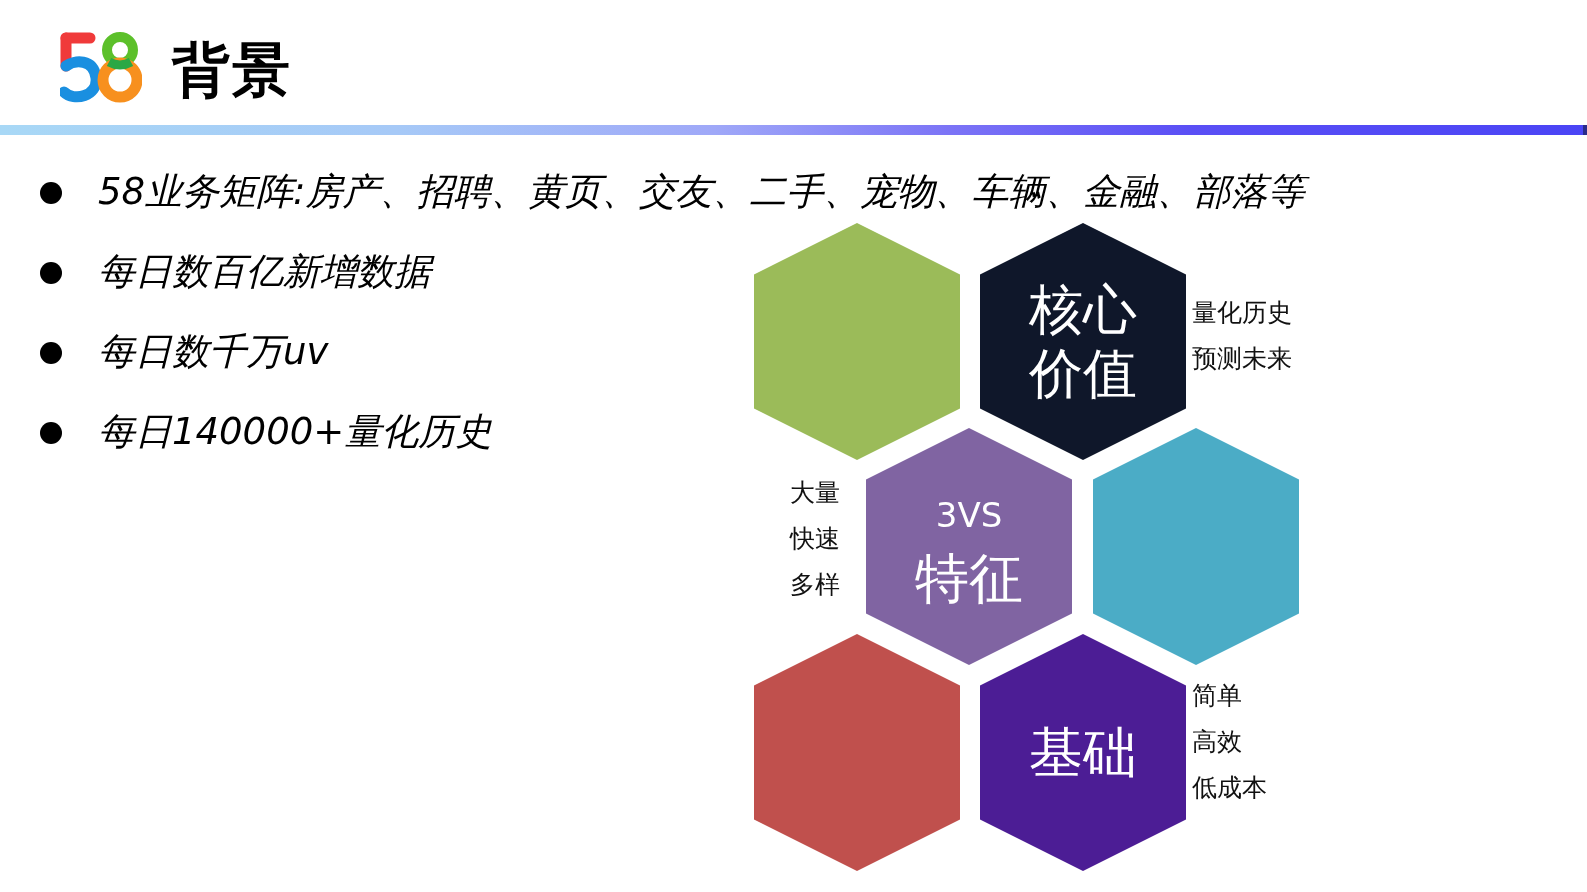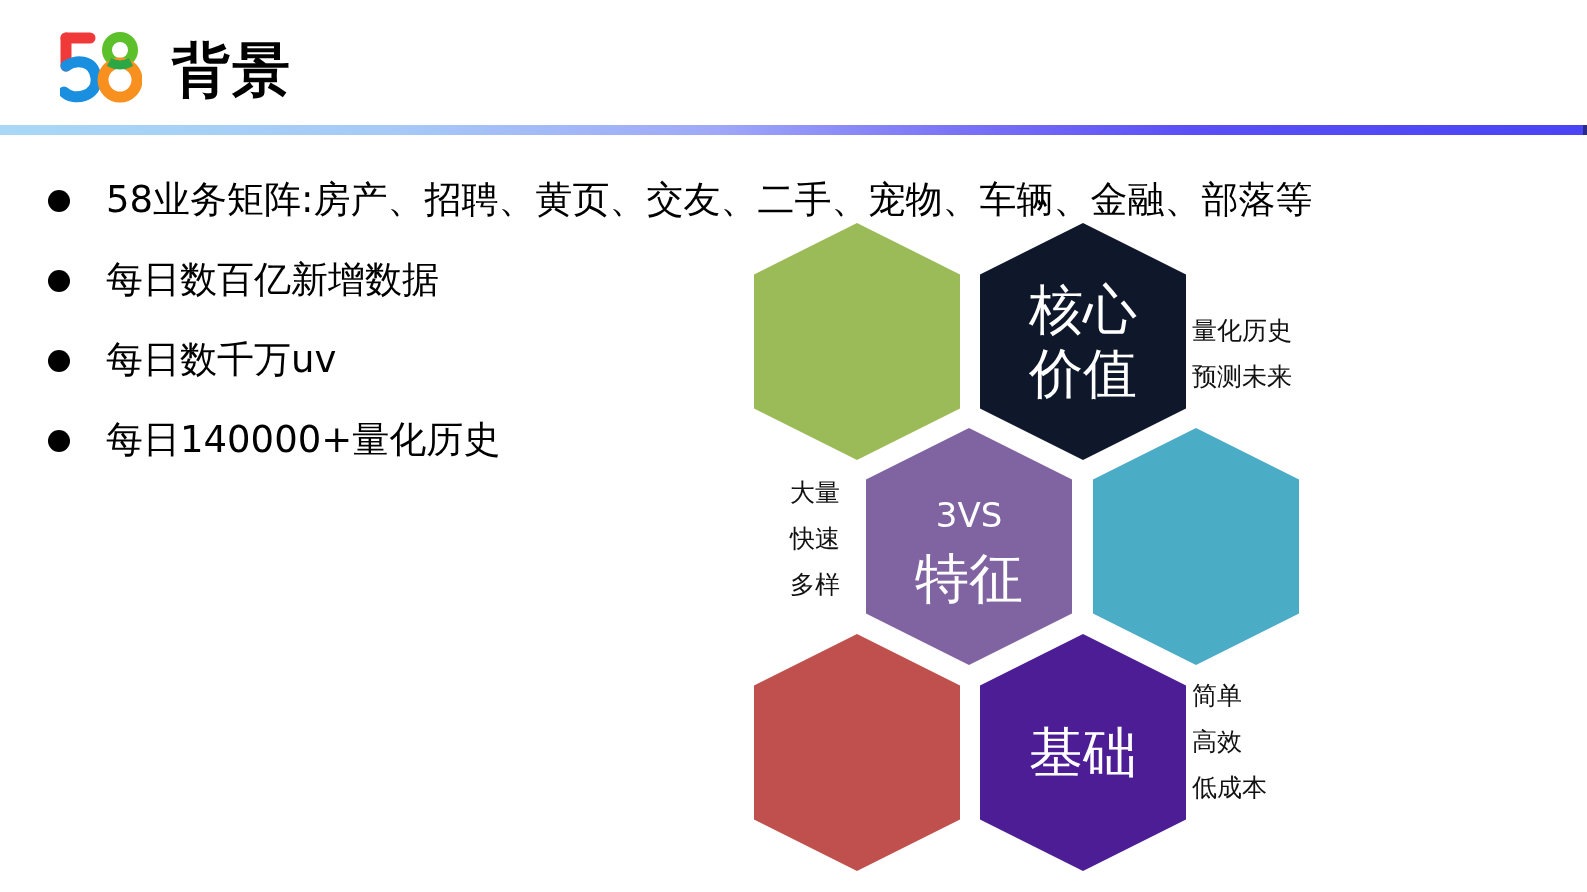--- a/index.html
+++ b/index.html
@@ -4,21 +4,21 @@
 <style>
   html, body { margin:0; padding:0; }
   body { width:1587px; height:892px; background:#ffffff; position:relative; overflow:hidden;
          font-family:"DejaVu Sans", "Liberation Sans", sans-serif; color:#000; }
   .logo { position:absolute; left:60px; top:32px; width:82px; height:72px; }
   .title { position:absolute; left:172px; top:30px; font-size:58px; font-weight:bold; line-height:80px;
            letter-spacing:2px; }
   .title-bar { position:absolute; left:0; top:125px; width:1587px; height:10px;
      background:linear-gradient(90deg,#a8d8f6 0%,#a6c9f7 25%,#9fa8f8 45%,#7b73f6 60%,#5a4ff5 75%,#4a44f5 100%); }
   .title-bar::after { content:""; position:absolute; right:0; top:0; width:4px; height:10px; background:#2a2a8a; }
-  .bullets { position:absolute; left:40px; top:168px; margin:8px; padding:0; list-style:none; }
+  .bullets { position:absolute; left:40px; top:168px; margin:0; padding:0; list-style:none;font-style:italic; }
   .bullets li { position:relative; height:80px; line-height:48px; font-size:37px; padding-left:58px; white-space:nowrap; }
   .bullets li .dot { position:absolute; left:0; top:14px; width:22px; height:22px; border-radius:50%; background:#000; }
   .hex { position:absolute; width:206px; height:237px;
          clip-path:polygon(50% 0%,100% 21.7%,100% 78.3%,50% 100%,0% 78.3%,0% 21.7%);
          display:flex; align-items:center; justify-content:center; }
   .hex-label { color:#fff; font-family:"DejaVu Serif","Liberation Serif",serif; font-size:54px; line-height:64px; text-align:center; }
   .hex-label .en { font-family:"DejaVu Sans","Liberation Sans",sans-serif; font-size:34px; }
   .side { position:absolute; font-family:"DejaVu Serif","Liberation Serif",serif; font-size:25px; line-height:46px; color:#111; }
 </style>
 </head>
@@ -64,21 +64,21 @@
 <div class="hex" style="left:1093px; top:428px; background:#4bacc6;"></div>
 
 <div class="hex" style="left:754px; top:634px; background:#c0504d;"></div>
 
 <div class="hex" style="left:980px; top:634px; background:#4c1d95;">
   <div class="hex-label">
     <div>基础</div>
   </div>
 </div>
 
-<div class="side" style="left:1192px; top:308px;text-align:center;">
+<div class="side" style="left:1192px; top:290px;text-align:center;">
   <div>量化历史</div>
   <div>预测未来</div>
 </div>
 
 <div class="side" style="left:782px; top:470px;margin-left:8px;">
   <div>大量</div>
   <div>快速</div>
   <div>多样</div>
 </div>
 

